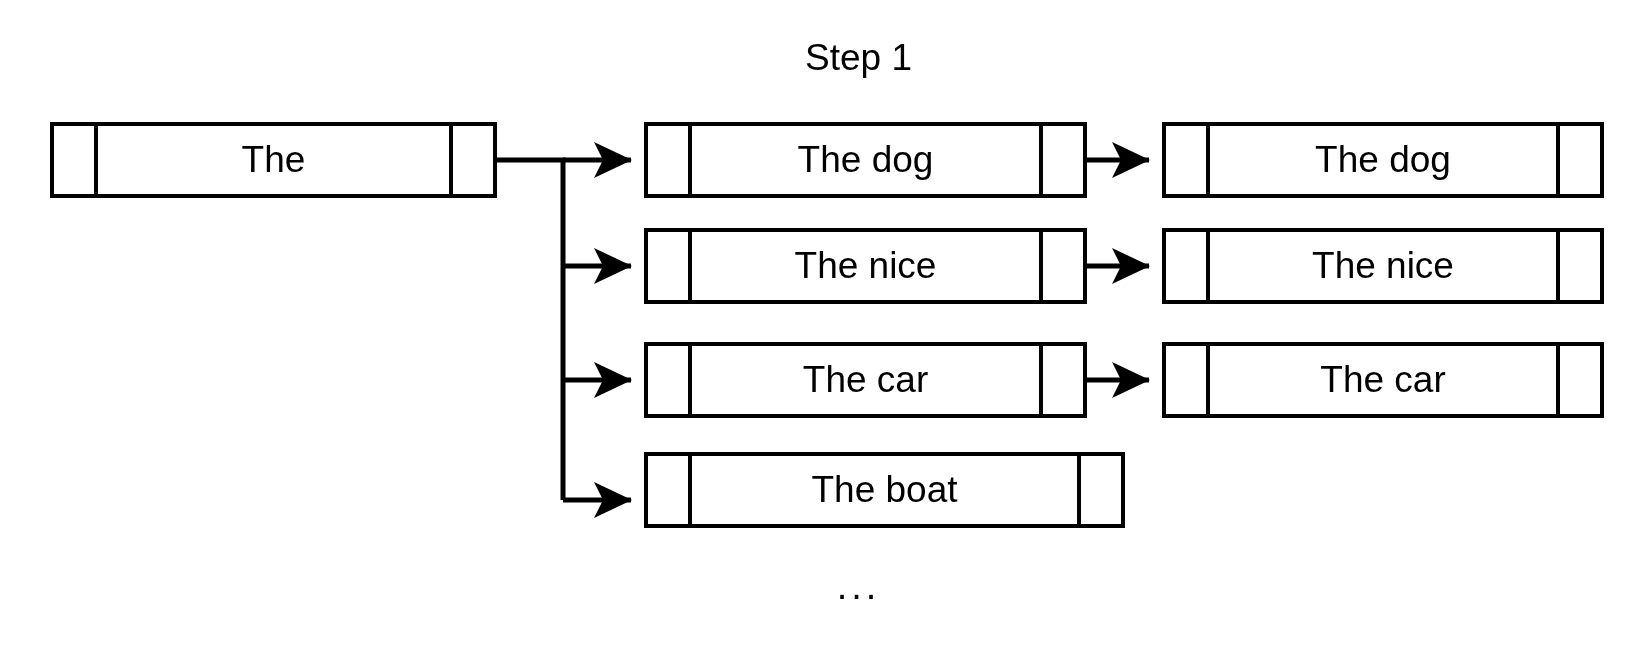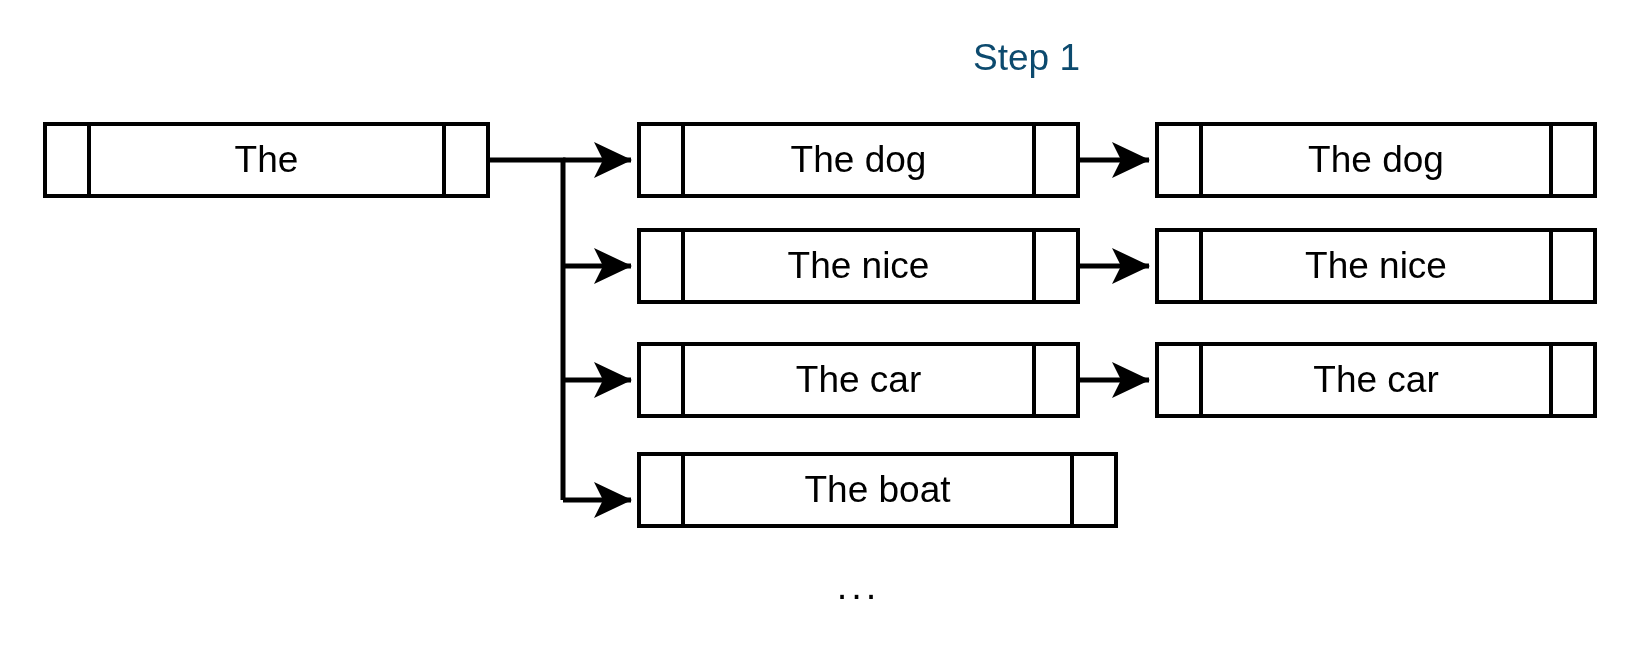--- a/index.html
+++ b/index.html
@@ -13,35 +13,36 @@
     width: 1649px;
     height: 669px;
     background: #ffffff;
     overflow: hidden;
   }
   .diagram-title {
     position: absolute;
     left: 637px;
     top: 36px;
     width: 443px;
-    text-align: right;
+    text-align: center;
     font-size: 37px;
     line-height: 44px;
-    color: #0c4a6e;
+    color: #000000;
     white-space: nowrap;
   }
   .token-box {
     position: absolute;
     height: 76px;
     box-sizing: border-box;
     border: 4px solid #000000;
     background: #ffffff;
     display: flex;
     align-items: center;
     justify-content: center;
+    margin-left: 7px;
   }
   .cell-divider {
     position: absolute;
     top: 0;
     bottom: 0;
     width: 4px;
     background: #000000;
   }
   .cell-divider.left  { left: 40px; }
   .cell-divider.right { right: 40px; }

